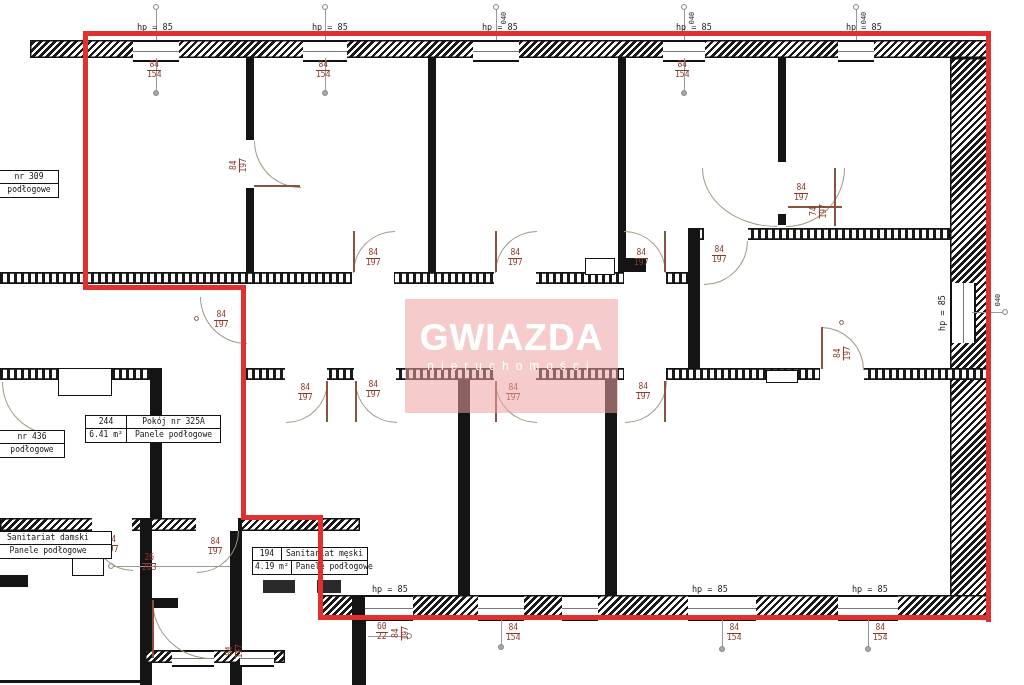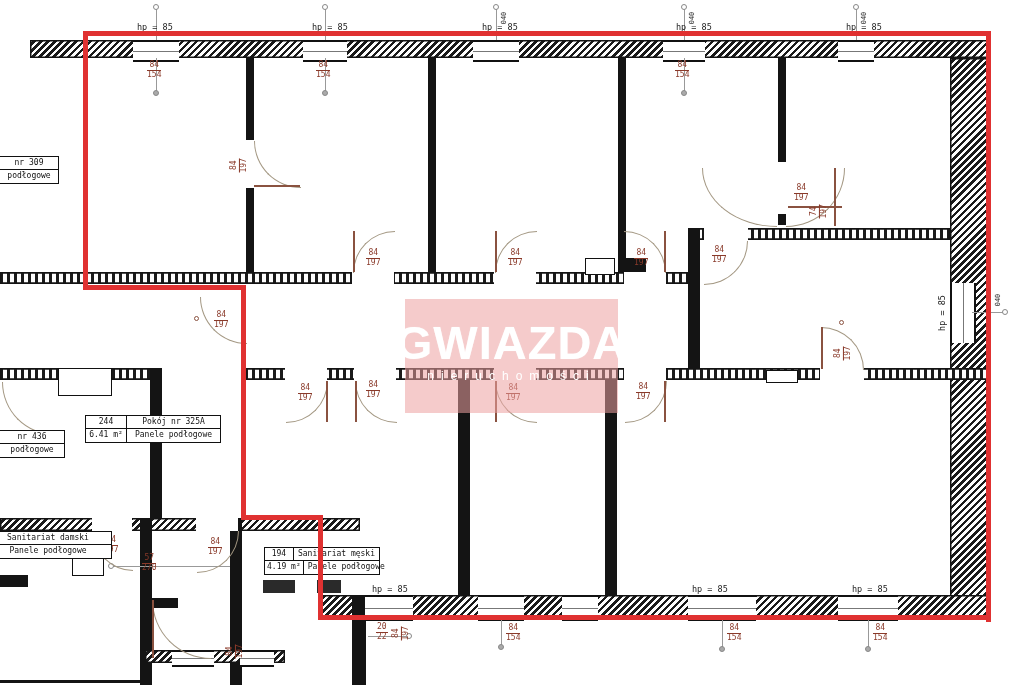--- a/index.html
+++ b/index.html
@@ -36,21 +36,21 @@
   .circ.fill{background:#aaa}
   .tip{position:absolute;border:1px solid #8a5240;border-radius:50%;width:5px;height:5px;background:#fff;z-index:12;box-sizing:border-box}
   .tbl{position:absolute;z-index:20;border:1.2px solid #111;background:#fff;font-size:8px;line-height:1.55;color:#111}
   .tbl .row{display:flex;border-top:1.2px solid #111}
   .tbl .row:first-child{border-top:none}
   .tbl .c1{width:36px;border-right:1.2px solid #111;text-align:center;padding:0 2px;white-space:nowrap}
   .tbl .c2{flex:1;text-align:center;padding:0 4px;white-space:nowrap}
   .wm{position:absolute;left:405px;top:299px;width:213px;height:114px;background:rgba(236,160,160,.55);
       z-index:50;display:flex;flex-direction:column;align-items:center;justify-content:flex-start;padding-top:20px;
       box-sizing:border-box;color:#fff}
-  .wm .t1{font-family:"Liberation Sans",sans-serif;font-weight:bold;font-size:47px;letter-spacing:1px;line-height:1;text-shadow:0 0 1px rgba(255,255,255,.6)}
+  .wm .t1{font-family:"Liberation Sans",sans-serif;font-weight:bold;font-size:37px;letter-spacing:1px;line-height:1;text-shadow:0 0 1px rgba(255,255,255,.6)}
   .wm .t2{font-family:"Liberation Sans",sans-serif;font-size:12px;letter-spacing:7px;margin-top:3px;white-space:nowrap}
 </style>
 </head>
 <body>
 
 <div id="plan">
 
   <div class="wh" style="left:30px;top:40px;width:958px;height:18px"></div>
   <div class="wh" style="left:950px;top:58px;width:38px;height:559px"></div>
   <div class="wh" style="left:320px;top:595px;width:668px;height:22px"></div>
@@ -211,27 +211,27 @@
     </div>
   <div class="frac rot" style="left:228px;top:642px">
       <span class="num">84</span>
       <span class="den">197</span>
     </div>
   <div class="frac rot" style="left:394px;top:624px">
       <span class="num">84</span>
       <span class="den">197</span>
     </div>
   <div class="frac" style="left:142px;top:554px">
-      <span class="num">57</span>
-      <span class="den">270</span>
+      <span class="num">26</span>
+      <span class="den">203</span>
     </div>
   <div class="dim" style="left:112px;top:566px;width:118px;height:1px"></div>
   <div class="circ" style="left:108px;top:563px"></div>
   <div class="frac" style="left:376px;top:623px">
-      <span class="num">20</span>
+      <span class="num">60</span>
       <span class="den">22</span>
     </div>
   <div class="dim" style="left:368px;top:636px;width:42px;height:1px"></div>
   <div class="circ" style="left:406px;top:633px"></div>
 
   <div class="hp" style="left:137px;top:22px">hp = 85</div>
   <div class="hp" style="left:312px;top:22px">hp = 85</div>
   <div class="hp" style="left:482px;top:22px">hp = 85</div>
   <div class="hp" style="left:676px;top:22px">hp = 85</div>
   <div class="hp" style="left:846px;top:22px">hp = 85</div>
@@ -289,21 +289,21 @@
   <div class="circ fill" style="left:865px;top:646px"></div>
   <div class="frac" style="left:873px;top:624px">
       <span class="num">84</span>
       <span class="den">154</span>
     </div>
 
   <div class="dim" style="left:972px;top:312px;width:32px;height:1px"></div>
   <div class="circ" style="left:1002px;top:309px"></div>
   <div class="mlab rot" style="left:992px;top:296px">040</div>
 
-  <div class="tbl" style="left:0px;top:156px;width:58px;border-left:none">
+  <div class="tbl" style="left:0px;top:170px;width:58px;border-left:none">
     <div class="row">
         <div class="c2">nr 309</div>
       </div>
     <div class="row">
         <div class="c2">podłogowe</div>
       </div>
   </div>
   <div class="tbl" style="left:0px;top:430px;width:64px;border-left:none">
     <div class="row">
         <div class="c2">nr 436</div>
@@ -323,21 +323,21 @@
       </div>
   </div>
   <div class="tbl" style="left:-16px;top:531px;width:126px">
     <div class="row">
         <div class="c2">Sanitariat damski</div>
       </div>
     <div class="row">
         <div class="c2">Panele podłogowe</div>
       </div>
   </div>
-  <div class="tbl" style="left:264px;top:547px;width:114px">
+  <div class="tbl" style="left:252px;top:547px;width:114px">
     <div class="row">
         <div class="c1">194</div>
         <div class="c2">Sanitariat męski</div>
       </div>
     <div class="row">
         <div class="c1">4.19 m²</div>
         <div class="c2">Panele podłogowe</div>
       </div>
   </div>
 

